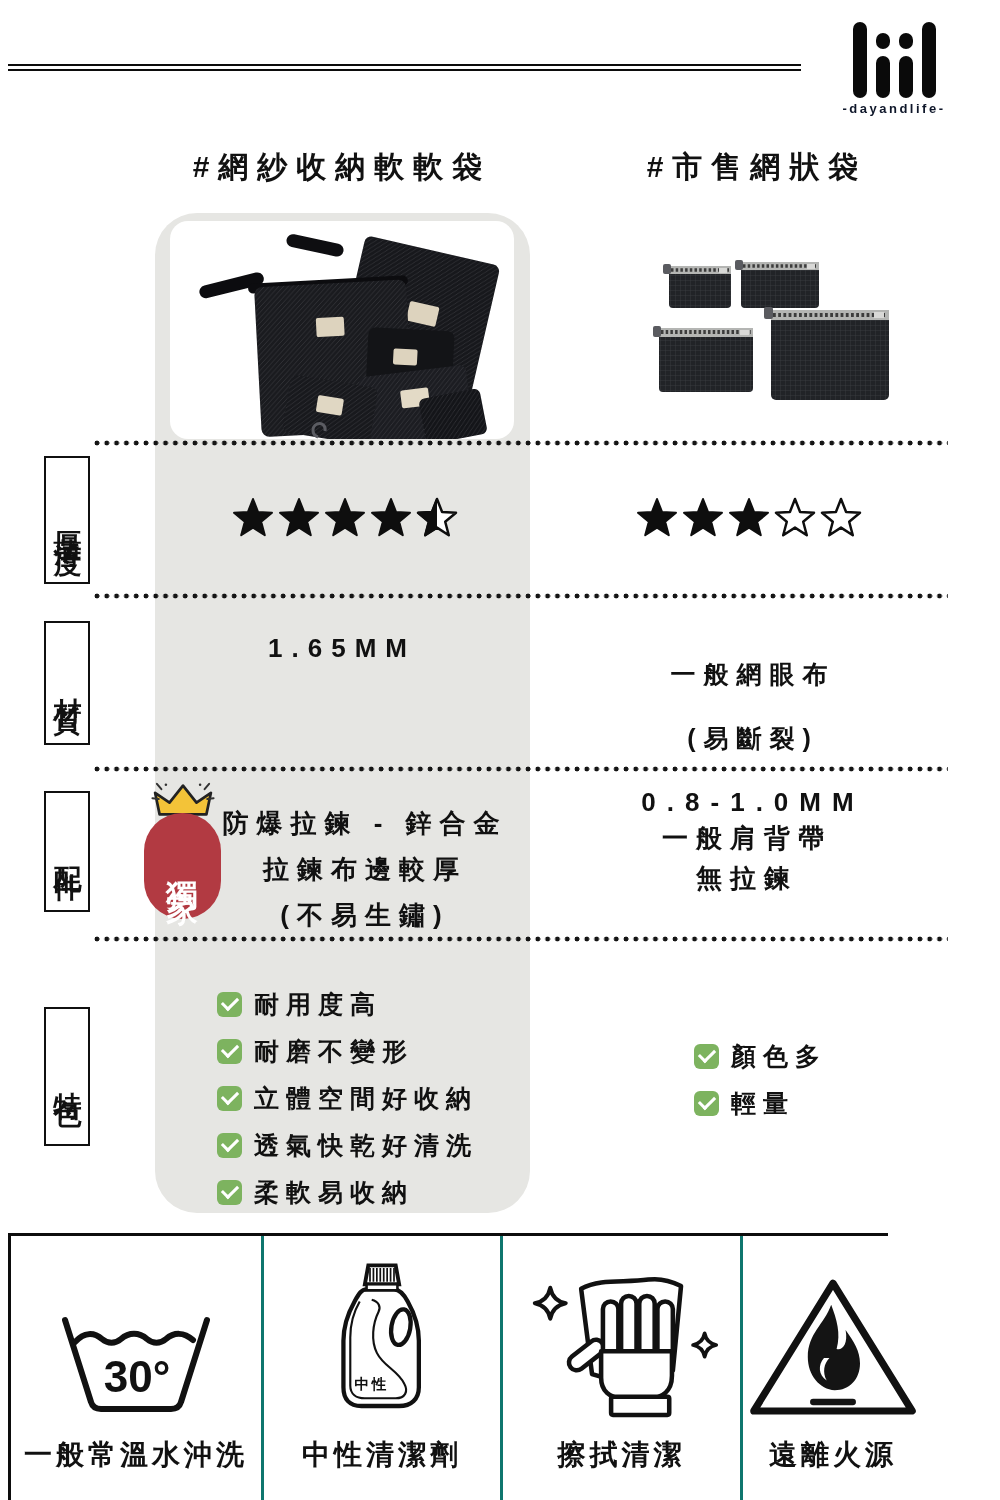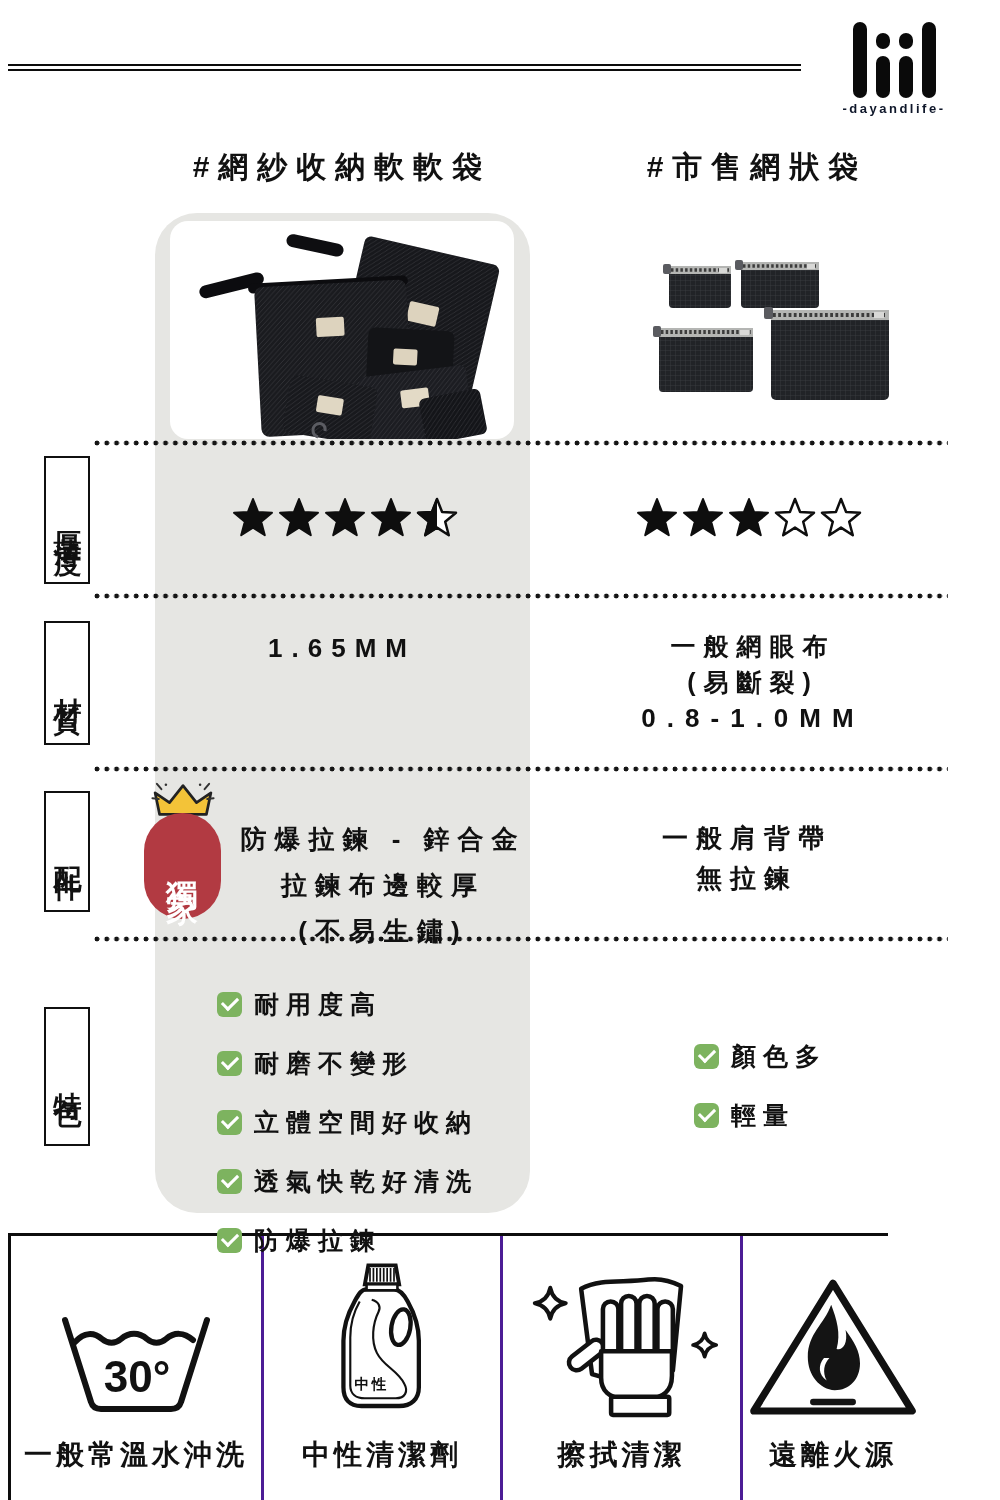--- a/index.html
+++ b/index.html
@@ -59,52 +59,52 @@
   .stars-left{left:232px;}
   .stars-right{left:636px;}
   .stars span{display:block;width:42px;height:44px;}
 
   
   .tblock{transform:translateX(-50%);text-align:center;font-weight:bold;z-index:4;white-space:nowrap;}
   .material-left{left:342px;top:633px;}
   .material-left .tline:nth-child(1){font-size:26px;letter-spacing:9px;}
   .material-left .tline:nth-child(2){font-size:27px;letter-spacing:13px;margin-top:38px;}
   .material-right{left:753px;top:628px;}
-  .material-right .tline{font-size:25px;letter-spacing:8px;line-height:36px;}
+  .material-right .tline{font-size:25px;letter-spacing:8px;line-height:36px;margin-top:28px;}
   .material-right .tline:nth-child(3){letter-spacing:11px;font-size:26px;}
-  .acc-left{left:383px;top:800px;margin-top:16px;}
+  .acc-left{left:365px;top:800px;}
   .acc-left .tline{font-size:26px;letter-spacing:8px;line-height:46px;}
   .acc-right{left:747px;top:818px;}
   .acc-right .tline{font-size:26px;letter-spacing:8px;line-height:40px;}
 
   
   .badge{left:144px;top:782px;width:80px;height:146px;z-index:5;}
   .badge-crown{position:absolute;left:7px;top:0;}
   .badge-pill{position:absolute;left:0;top:31px;width:77px;height:106px;
     background:var(--badge-red);border-radius:38px;
     display:flex;align-items:center;justify-content:center;
     writing-mode:vertical-rl;text-orientation:upright;
     color:#fff;font-size:32px;font-weight:bold;letter-spacing:9px;}
 
   
-  .checklist{display:flex;flex-direction:column;gap:26px;z-index:4;}
+  .checklist{display:flex;flex-direction:column;gap:14px;z-index:4;}
   .cl-left{left:217px;top:988px;}
   .cl-right{left:694px;top:1040px;}
   .check-item{display:flex;align-items:center;gap:12px;font-size:25px;font-weight:bold;letter-spacing:7px;white-space:nowrap;}
   .checkbox{flex:none;width:25px;height:25px;background:var(--check-green);border-radius:6px;position:relative;}
   .checkbox::after{content:"";position:absolute;left:5px;top:5px;width:13px;height:7px;
     border-left:3.5px solid #fff;border-bottom:3.5px solid #fff;transform:rotate(-45deg);}
 
   
   .care-grid{left:8px;top:1233px;width:880px;height:267px;
     border-top:3px solid #0d0d0d;border-left:3px solid #0d0d0d;
     display:grid;grid-template-columns:250px 239px 240px 1fr;}
   .care-cell{display:flex;flex-direction:column;align-items:center;justify-content:flex-end;
     padding-bottom:26px;}
-  .care-cell + .care-cell{border-left:3px solid #4c1d95;}
+  .care-cell + .care-cell{border-left:3px solid #0f766e;}
   .care-icon{margin-bottom:12px;}
   .care-label{font-size:28px;font-weight:bold;letter-spacing:4px;white-space:nowrap;}
 
   
   .photoL{left:170px;top:221px;z-index:2;}
   .photoR{left:645px;top:250px;z-index:2;}
 </style>
 </head>
 <body>
 
@@ -307,21 +307,21 @@
     <div class="check-item">
       <span class="checkbox"></span>
       <span>立體空間好收納</span>
     </div>
     <div class="check-item">
       <span class="checkbox"></span>
       <span>透氣快乾好清洗</span>
     </div>
     <div class="check-item">
       <span class="checkbox"></span>
-      <span>防爆拉鍊</span>
+      <span>柔軟易收納</span>
     </div>
   </div>
 <div class="abs checklist cl-right">
     <div class="check-item">
       <span class="checkbox"></span>
       <span>顏色多</span>
     </div>
     <div class="check-item">
       <span class="checkbox"></span>
       <span>輕量</span>

